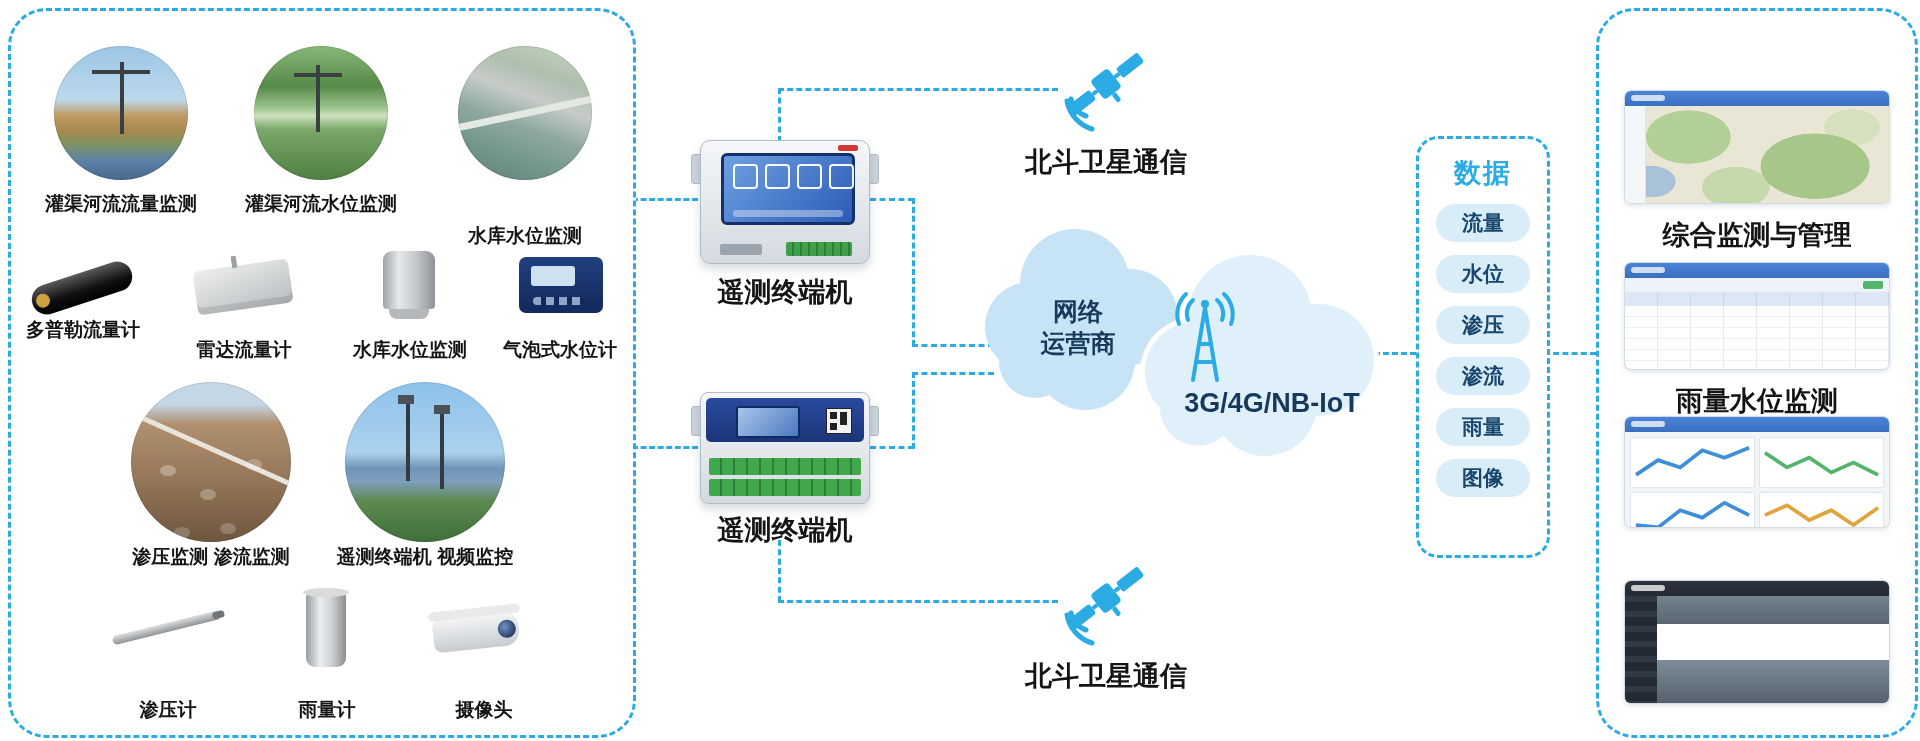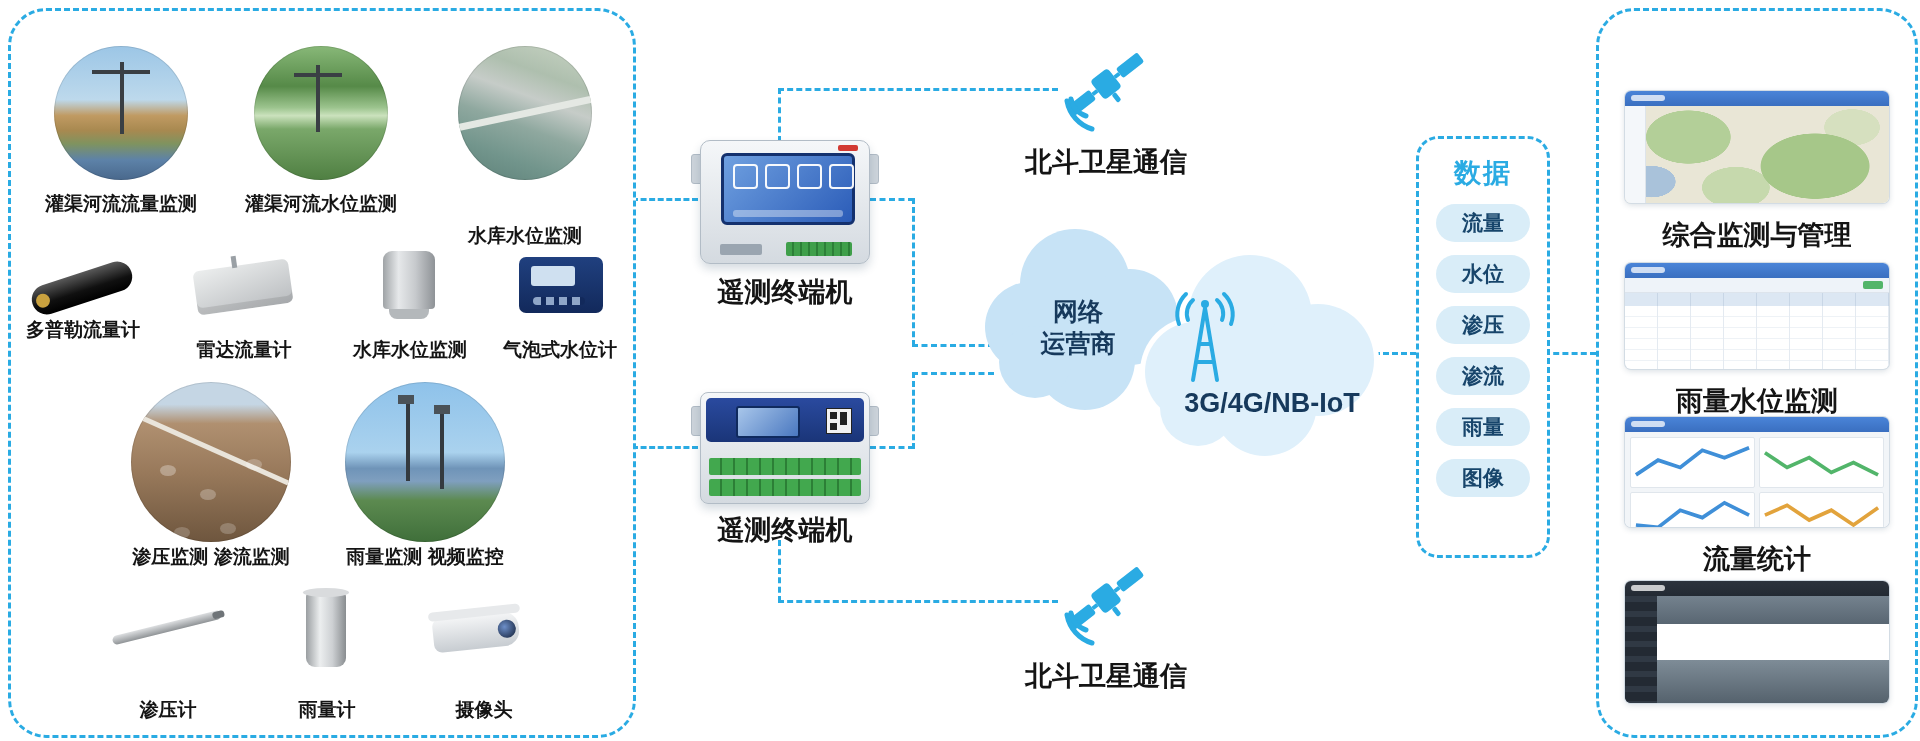--- a/index.html
+++ b/index.html
@@ -191,21 +191,21 @@
 
     <div class="lbl lbl-19" style="left:-3px;top:306px;width:150px;">多普勒流量计</div>
     <div class="lbl lbl-19" style="left:158px;top:326px;width:150px;">雷达流量计</div>
     <div class="lbl lbl-19" style="left:324px;top:326px;width:150px;">水库水位监测</div>
     <div class="lbl lbl-19" style="left:474px;top:326px;width:150px;text-align:center;">气泡式水位计</div>
 
     <div class="scene scene-b scene-4" style="left:120px;"></div>
     <div class="scene scene-b scene-5" style="left:334px;"></div>
 
     <div class="lbl lbl-19" style="left:85px;top:533px;width:230px;">渗压监测 渗流监测</div>
-    <div class="lbl lbl-19" style="left:299px;top:533px;width:230px;">雨量监测 视频监控</div>
+    <div class="lbl lbl-19" style="left:299px;top:533px;width:230px;">遥测终端机 视频监控</div>
 
     <div class="sensor" style="left:92px;top:576px;">
         <div class="piezo-rod"></div>
       </div>
     <div class="sensor" style="left:251px;top:576px;">
         <div class="rain-body"></div>
       </div>
     <div class="sensor" style="left:408px;top:576px;">
         <div class="cam-body"></div>
       </div>
@@ -364,21 +364,20 @@
               <polyline points="4,26 22,28 40,14 58,20 76,8 96,18" fill="none" stroke="#3f8fd8" stroke-width="3"></polyline>
             </svg>
           </div>
         <div class="dash-cell">
             <svg viewBox="0 0 100 40">
               <polyline points="4,18 22,10 40,22 58,14 76,26 96,12" fill="none" stroke="#e2a33c" stroke-width="3"></polyline>
             </svg>
           </div>
       </div>
     </div>
-    <div class="lbl lbl-21" style="left:0;top:530px;width:100%;">流量统计</div>
 
     <div class="thumb" style="top:570px;height:122px;">
       <div class="thumb-bar" style="background:linear-gradient(180deg,#2c333d,#232a33);"></div>
       <div class="photo-body">
         <div class="photo-side"></div>
         <div class="photo-main">
           <div class="photo-sky"></div>
             <div class="photo-weir"></div>
             <div class="photo-water"></div>
         </div>

